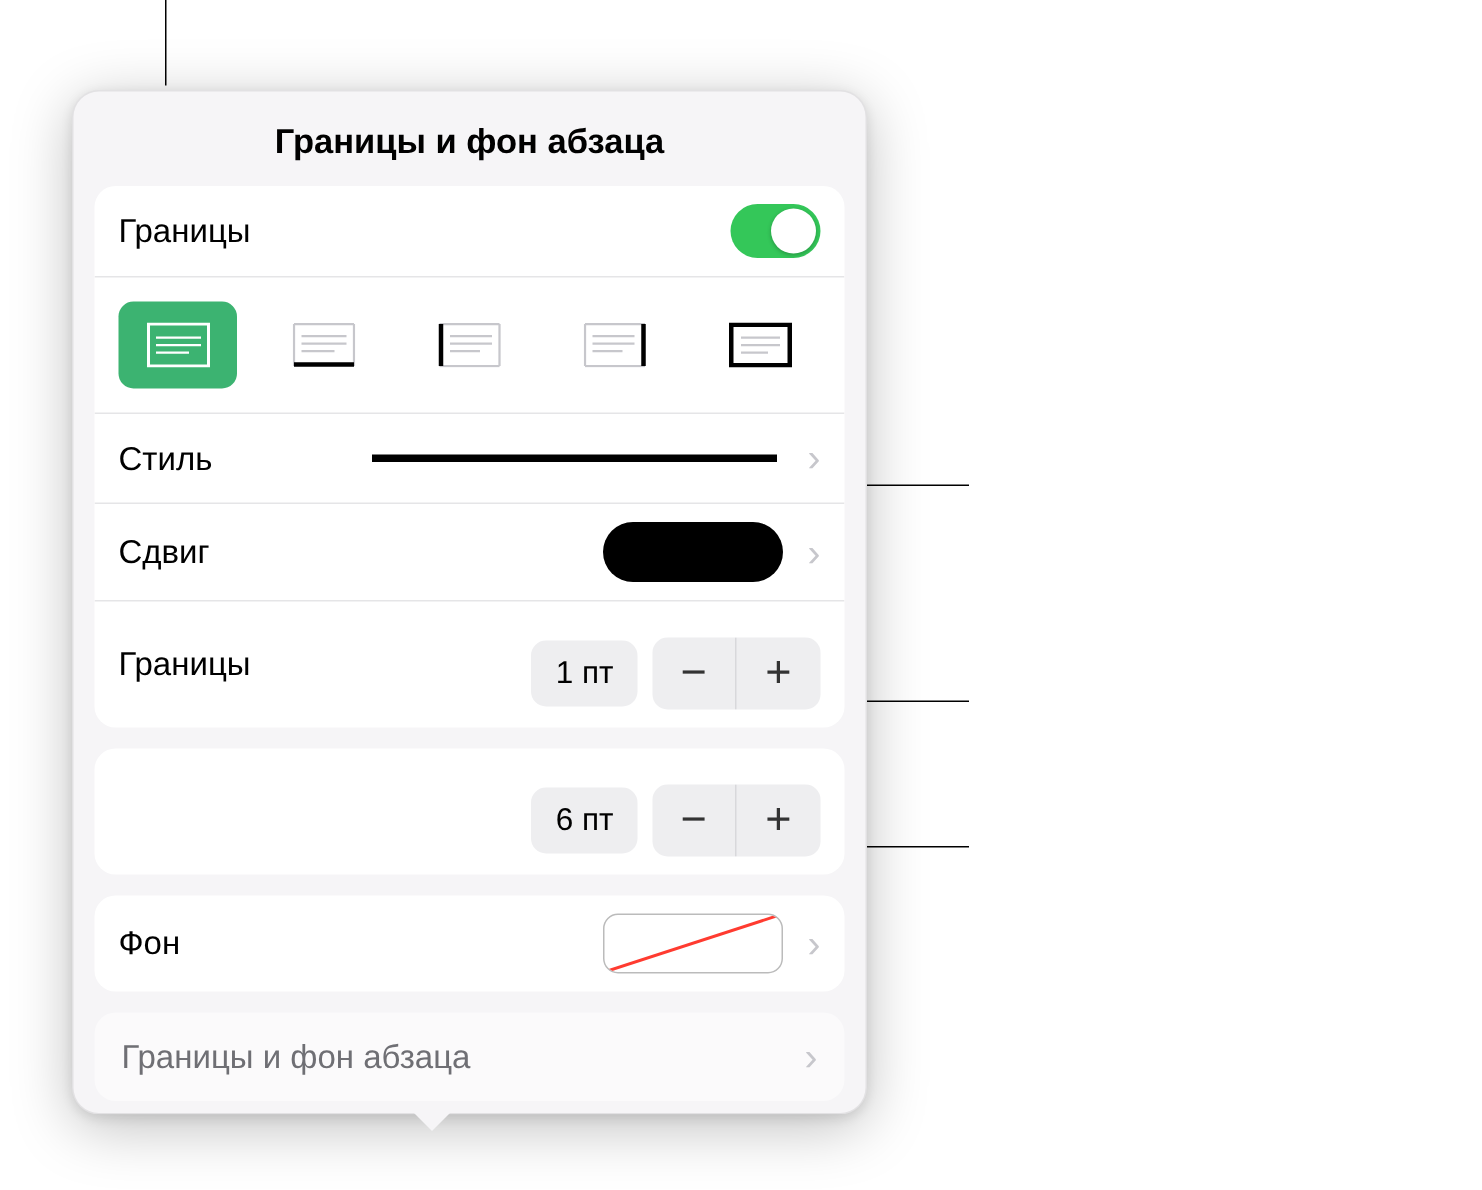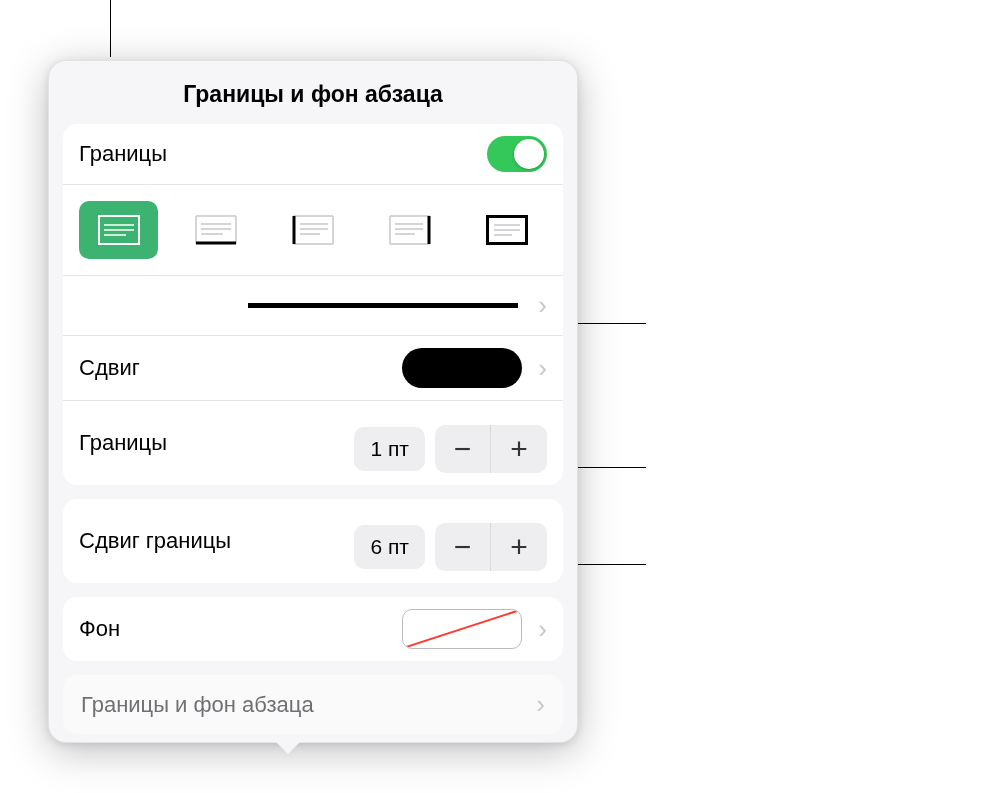--- a/index.html
+++ b/index.html
@@ -261,20 +261,21 @@
         <svg class="preset-box" viewBox="0 0 42 30">
           <rect x="1.5" y="1.5" width="39" height="27" fill="none" stroke="#000" stroke-width="3"></rect>
           <line x1="8" y1="10" x2="34" y2="10" stroke="#c7c7cc" stroke-width="1.5"></line>
           <line x1="8" y1="15" x2="34" y2="15" stroke="#c7c7cc" stroke-width="1.5"></line>
           <line x1="8" y1="20" x2="26" y2="20" stroke="#c7c7cc" stroke-width="1.5"></line>
         </svg>
       </div>
     </div>
 
     <div class="row">
+      <div class="row-label">Стиль</div>
       <div class="style-line"></div>
       <div class="chevron">›</div>
     </div>
 
     <div class="row">
       <div class="row-label">Сдвиг</div>
       <div class="color-swatch"></div>
       <div class="chevron">›</div>
     </div>
 
@@ -285,21 +286,20 @@
         <div class="stepper">
           <div class="stepper-btn minus">−</div>
           <div class="stepper-btn">+</div>
         </div>
       </div>
     </div>
   </div>
 
   <div class="card">
     <div class="row">
-      <div class="row-label">Сдвиг границы</div>
       <div class="stepper-group">
         <div class="value-pill">6 пт</div>
         <div class="stepper">
           <div class="stepper-btn minus">−</div>
           <div class="stepper-btn">+</div>
         </div>
       </div>
     </div>
   </div>
 

